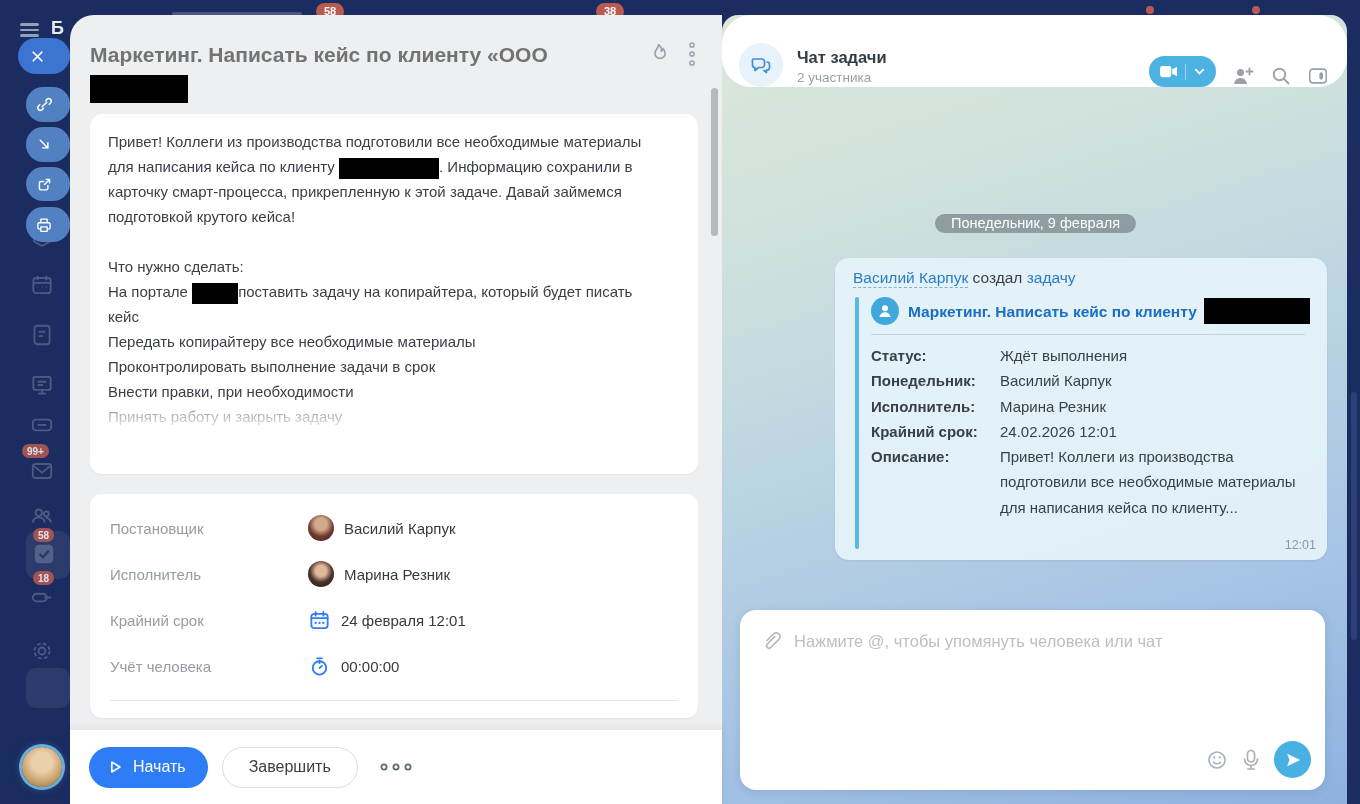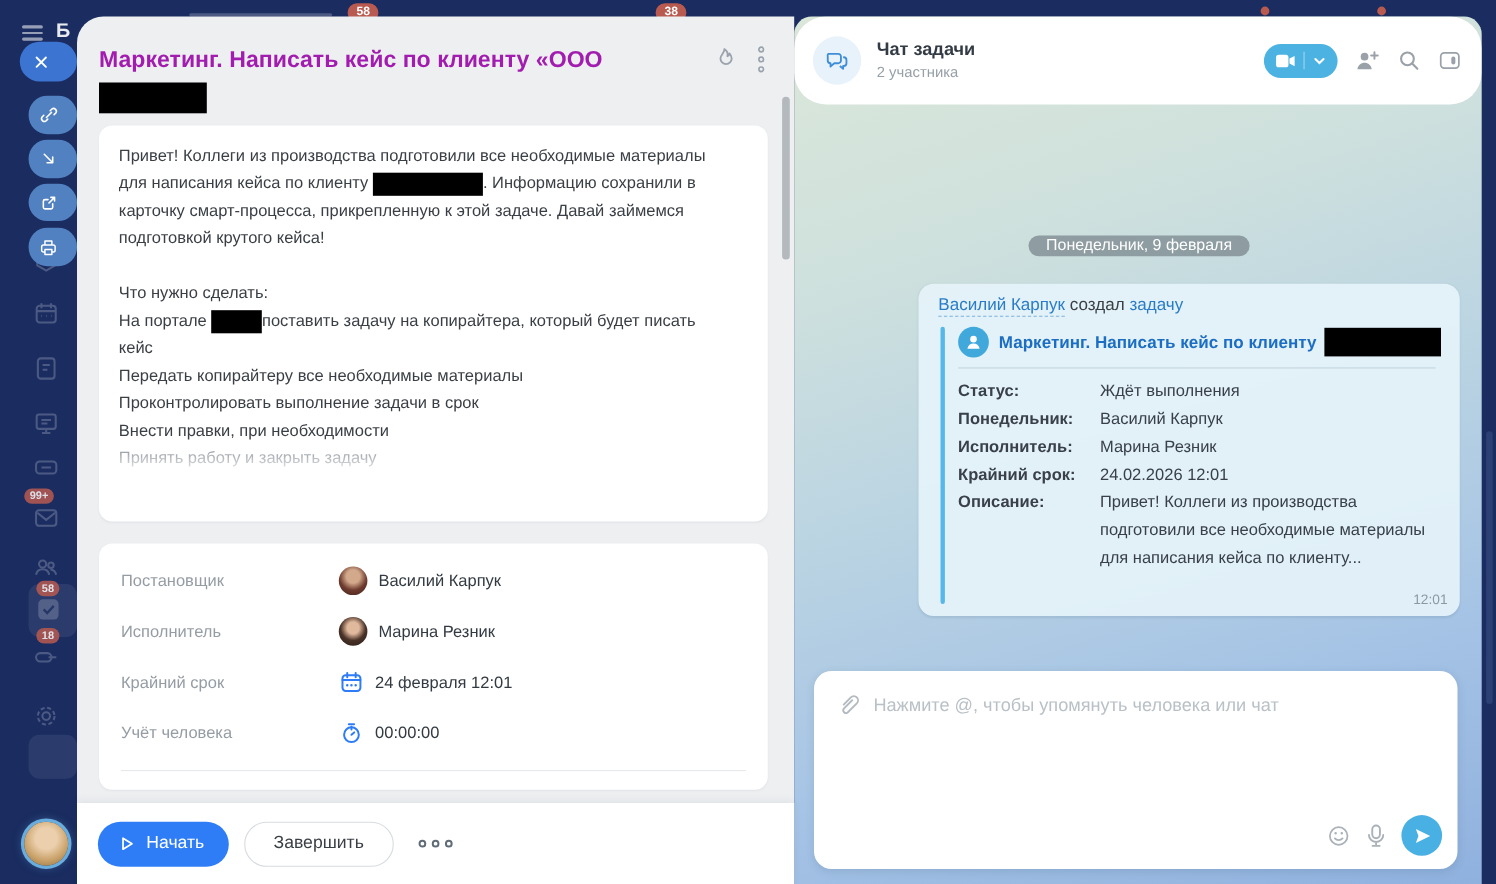--- a/index.html
+++ b/index.html
@@ -26,21 +26,21 @@
      box-shadow:0 0 0 3px rgba(116,193,240,.85),0 0 10px rgba(116,193,240,.5);}
 
   
   .pill{display:flex;align-items:center;justify-content:center;color:#fff;z-index:2;border:none;}
   .pill-close{background:#3c74d2;border-radius:18px;}
   .pill-sub{background:#5181c0;border-radius:17px;}
 
   
   .task-panel{left:70px;top:15px;width:652px;height:789px;background:#edeff1;
               border-radius:24px 0 0 0;z-index:3;}
-  .task-title{left:20px;top:25px;width:560px;font-size:21px;font-weight:bold;color:#a21caf;line-height:30px;}
+  .task-title{left:20px;top:25px;width:560px;font-size:21px;font-weight:bold;color:#737373;line-height:30px;}
   .redact{background:#000;display:inline-block;vertical-align:middle;}
   .redact-title{width:98px;height:28px;margin-top:5px;display:block;}
   .redact-lg{width:100px;height:21px;}
   .redact-sm{width:46px;height:21px;}
   .hd-icon{color:#9aa3ad;}
   .card{background:#fff;border-radius:12px;box-shadow:0 1px 2px rgba(60,70,90,.06);}
   .desc-card{left:20px;top:99px;width:608px;height:360px;}
   .desc-text{position:absolute;left:18px;top:15px;width:545px;height:303px;overflow:hidden;
              font-size:15px;line-height:25px;color:#3a3f45;}
   .desc-text:after{content:"";position:absolute;left:0;right:0;bottom:0;height:26px;
@@ -68,21 +68,21 @@
              font-size:16px;font-family:inherit;border-radius:21px;height:41px;padding:0 22px 0 17px;}
   .btn-finish{background:#fff;color:#3a3f45;border:1px solid #d7dbe0;font-size:16px;font-family:inherit;
              border-radius:21px;height:41px;padding:0 26px;margin-left:14px;}
   .dots-btn{margin-left:17px;background:none;border:none;color:#5f6b76;display:flex;padding:4px;}
 
   .panel-scrollbar{left:711px;top:88px;width:7px;height:148px;border-radius:4px;background:#b4b9be;z-index:4;}
 
   
   .chat-panel{left:722px;top:15px;width:625px;height:789px;border-radius:16px 16px 0 0;z-index:3;overflow:hidden;
       background:linear-gradient(163deg,#dbe7d9 0%,#cfe1dd 25%,#bcd5e2 48%,#a5c3e5 75%,#8fb1de 100%);}
-  .chat-header{position:absolute;left:0;top:0;right:0;height:80px;background:#fff;display:flex;align-items:center;border-radius:29px;}
+  .chat-header{position:absolute;left:0;top:0;right:0;height:72px;background:#fff;display:flex;align-items:flex-end;border-radius:29px;}
   .chat-avatar{width:44px;height:44px;border-radius:50%;background:#e8f2fb;margin-left:17px;
                display:flex;align-items:center;justify-content:center;color:#3f8fd8;}
   .chat-head-text{margin-left:14px;}
   .chat-title{font-size:16.5px;font-weight:bold;color:#333b44;line-height:21px;}
   .chat-sub{font-size:13.5px;color:#98a0a7;line-height:19px;}
   .video-pill{margin-left:auto;display:flex;align-items:center;background:#4cb2e2;border:none;
               border-radius:16px;height:31px;padding:0 10px;color:#fff;}
   .video-div{width:1px;height:16px;background:rgba(255,255,255,.45);margin:0 7px;}
   .hd-gray{color:#9aa1a8;background:none;border:none;padding:0;margin-left:15px;display:flex;}
 

